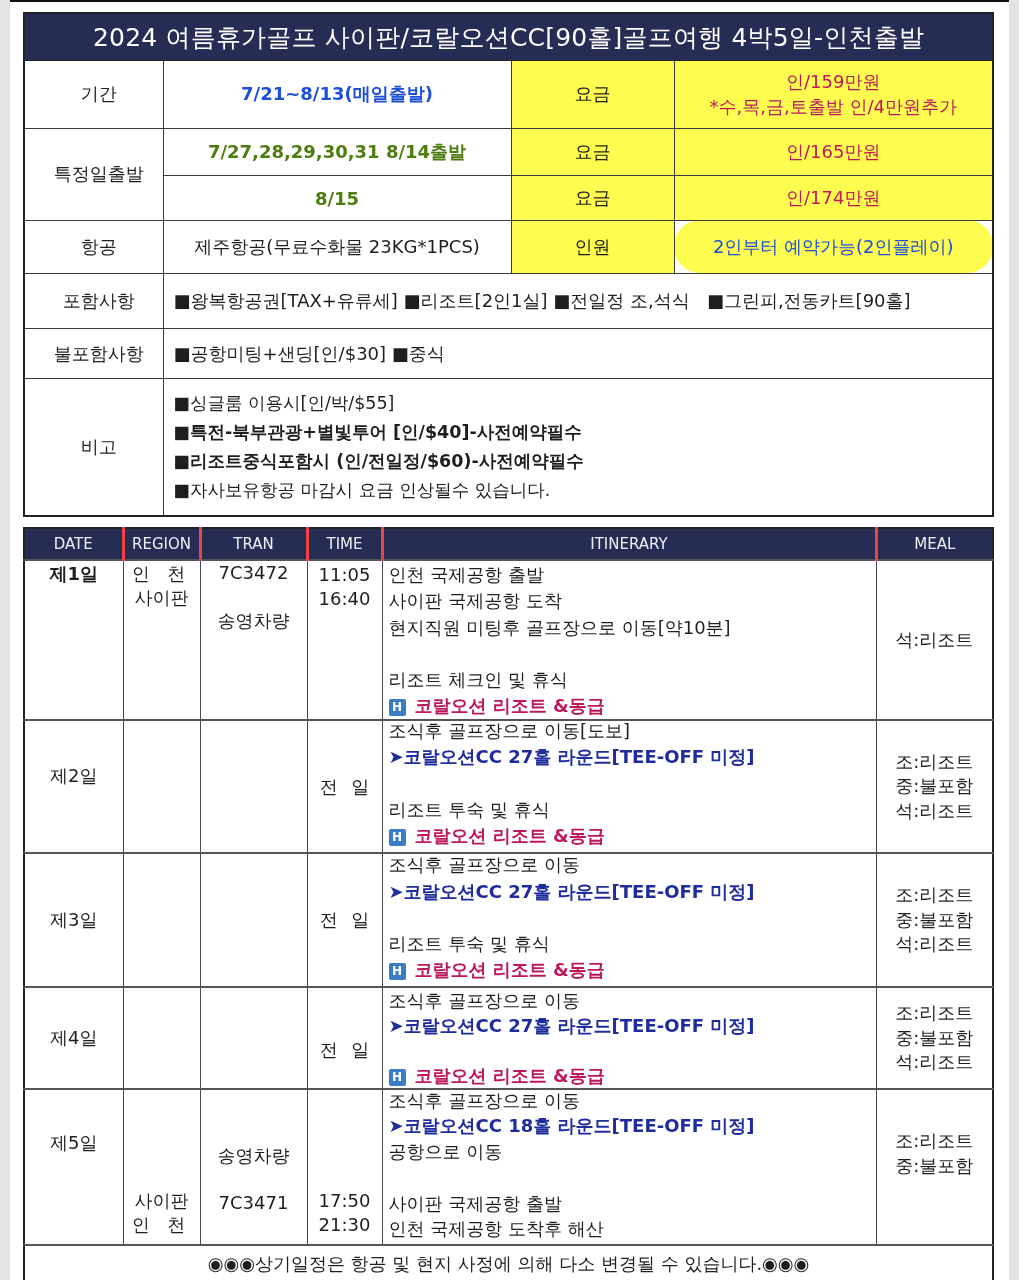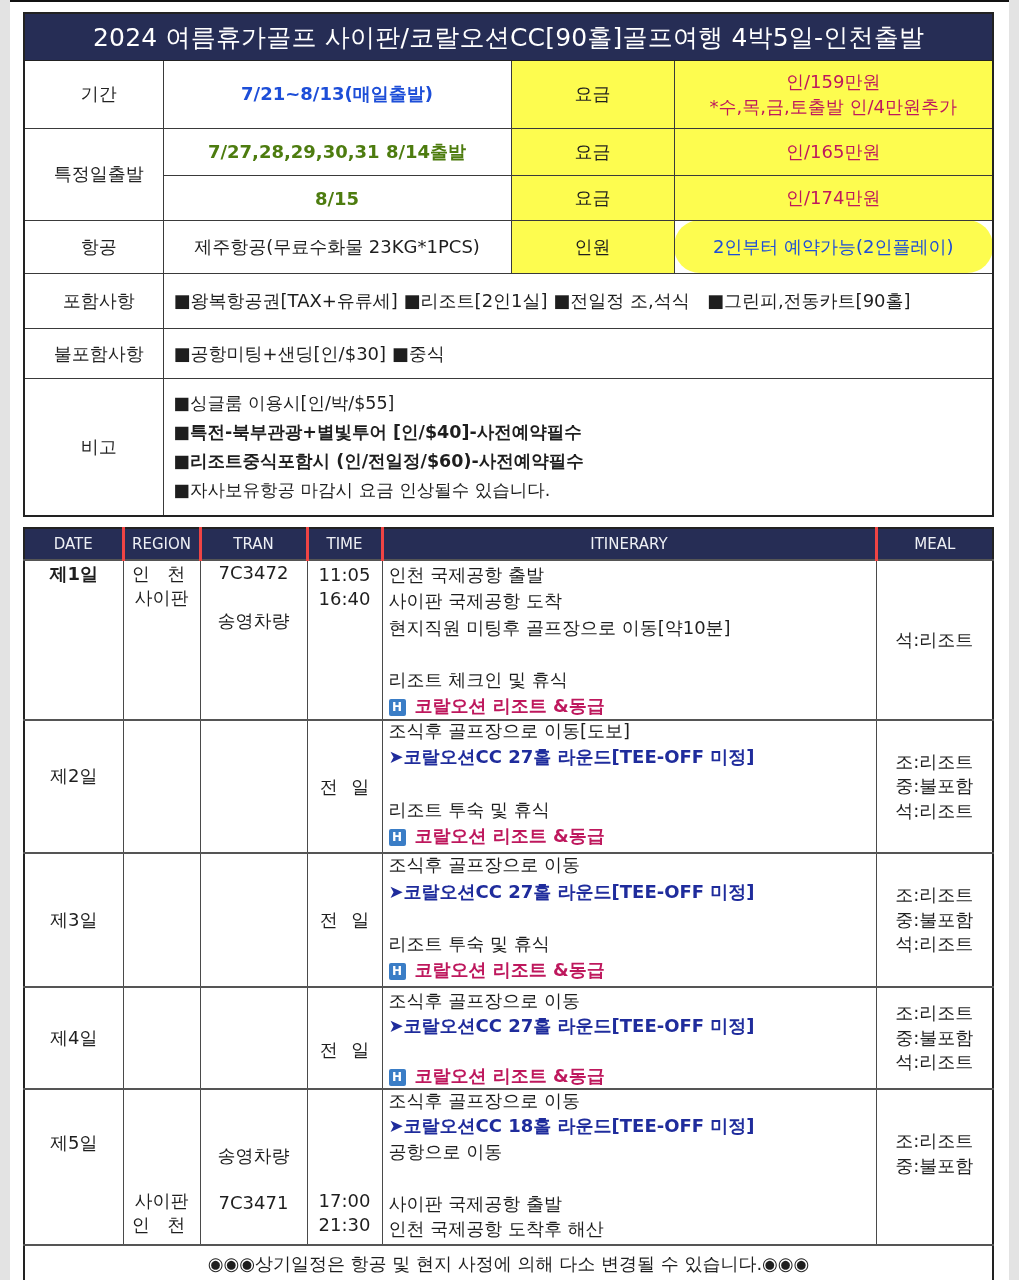--- a/index.html
+++ b/index.html
@@ -290,21 +290,21 @@
       <td class="c bot">
         <div class="cell-lines" style="padding-bottom:6px">
           <span class="ln23">송영차량</span>
           <span class="ln23"></span>
           <span class="ln23">7C3471</span>
           <span class="ln23"></span>
         </div>
       </td>
       <td class="c bot">
         <div class="cell-lines" style="padding-bottom:7px">
-          <span class="ln24">17:00</span>
+          <span class="ln24">17:50</span>
           <span class="ln24">21:30</span>
         </div>
       </td>
       <td>
         <div class="itin-lines" style="top:-2px">
           <span class="il d5">조식후 골프장으로 이동</span>
           <span class="il d5 round">➤코랄오션CC 18홀 라운드[TEE-OFF 미정]</span>
           <span class="il d5">공항으로 이동</span>
           <span class="il d5"></span>
           <span class="il d5">사이판 국제공항 출발</span>

